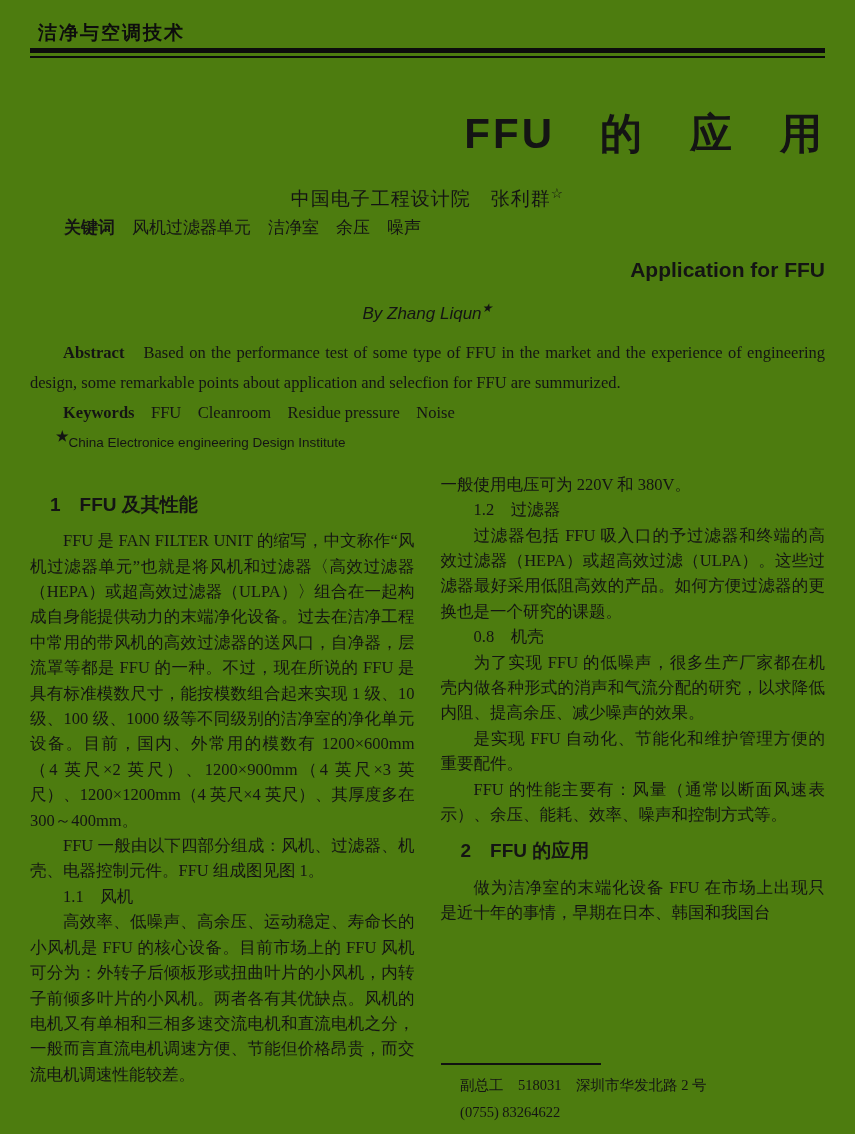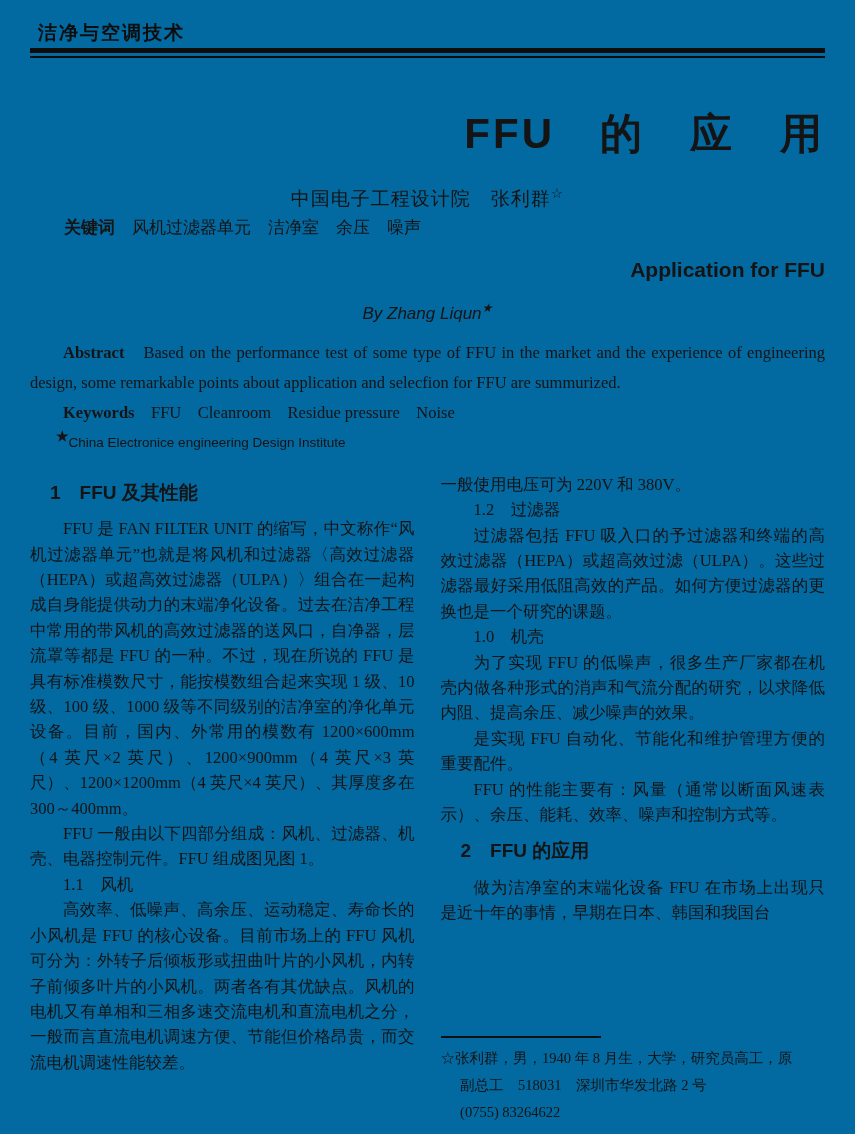--- a/index.html
+++ b/index.html
@@ -5,21 +5,21 @@
   * { margin: 0; padding: 0; box-sizing: border-box; }
   html, body { width: 855px; height: 1134px; }
   body {
     background: #f2f2f0;
     font-family: "Liberation Serif", serif;
     color: #141414;
   }
   .page {
     width: 855px;
     height: 1134px;
-    background: #0369a1;
+    background: #4d7c0f;
     padding: 0 30px 8px 30px;
     display: flex;
     flex-direction: column;
     overflow: hidden;
     position: relative;
   }
 
   
   .journal-header {
     padding-top: 20px;
@@ -114,21 +114,21 @@
     line-height: 25.4px;
     text-align: justify;
     overflow: hidden;
   }
   .col-right { display: flex; flex-direction: column; }
   .sec-heading {
     font-family: "Liberation Sans", sans-serif;
     font-weight: bold;
     font-size: 19px;
     padding-left: 20px;
-    margin: 8px 0 11px 0;
+    margin: 20px 0 11px 0;
     text-align: left;
   }
   .sec-heading-2 {
     font-family: "Liberation Sans", sans-serif;
     font-weight: bold;
     font-size: 19px;
     padding-left: 20px;
     margin: 11px 0 11px 0;
     text-align: left;
   }
@@ -179,30 +179,29 @@
       <p class="para">FFU 是 FAN FILTER UNIT 的缩写，中文称作“风机过滤器单元”也就是将风机和过滤器〈高效过滤器（HEPA）或超高效过滤器（ULPA）〉组合在一起构成自身能提供动力的末端净化设备。过去在洁净工程中常用的带风机的高效过滤器的送风口，自净器，层流罩等都是 FFU 的一种。不过，现在所说的 FFU 是具有标准模数尺寸，能按模数组合起来实现 1 级、10 级、100 级、1000 级等不同级别的洁净室的净化单元设备。目前，国内、外常用的模数有 1200×600mm（4 英尺×2 英尺）、1200×900mm（4 英尺×3 英尺）、1200×1200mm（4 英尺×4 英尺）、其厚度多在 300～400mm。</p>
       <p class="para">FFU 一般由以下四部分组成：风机、过滤器、机壳、电器控制元件。FFU 组成图见图 1。</p>
       <div class="subhead">1.1　风机</div>
       <p class="para">高效率、低噪声、高余压、运动稳定、寿命长的小风机是 FFU 的核心设备。目前市场上的 FFU 风机可分为：外转子后倾板形或扭曲叶片的小风机，内转子前倾多叶片的小风机。两者各有其优缺点。风机的电机又有单相和三相多速交流电机和直流电机之分，一般而言直流电机调速方便、节能但价格昂贵，而交流电机调速性能较差。</p>
     </div>
 
     <div class="col col-right">
       <p class="para-cont">一般使用电压可为 220V 和 380V。</p>
       <div class="subhead">1.2　过滤器</div>
       <p class="para">过滤器包括 FFU 吸入口的予过滤器和终端的高效过滤器（HEPA）或超高效过滤（ULPA）。这些过滤器最好采用低阻高效的产品。如何方便过滤器的更换也是一个研究的课题。</p>
-      <div class="subhead">1.0　机壳</div>
+      <div class="subhead">0.8　机壳</div>
       <p class="para">为了实现 FFU 的低噪声，很多生产厂家都在机壳内做各种形式的消声和气流分配的研究，以求降低内阻、提高余压、减少噪声的效果。</p>
       <p class="para">是实现 FFU 自动化、节能化和维护管理方便的重要配件。</p>
       <p class="para">FFU 的性能主要有：风量（通常以断面风速表示）、余压、能耗、效率、噪声和控制方式等。</p>
       <div class="sec-heading-2">2　FFU 的应用</div>
       <p class="para">做为洁净室的末端化设备 FFU 在市场上出现只是近十年的事情，早期在日本、韩国和我国台</p>
 
       <div class="footnote">
         <div class="footnote-rule"></div>
-        <div class="fn-line fn-first">☆张利群，男，1940 年 8 月生，大学，研究员高工，原</div>
         <div class="fn-line">副总工　518031　深圳市华发北路 2 号</div>
         <div class="fn-line">(0755) 83264622</div>
 
       </div>
     </div>
 
   </div>
 </div>
 
 </body></html>

